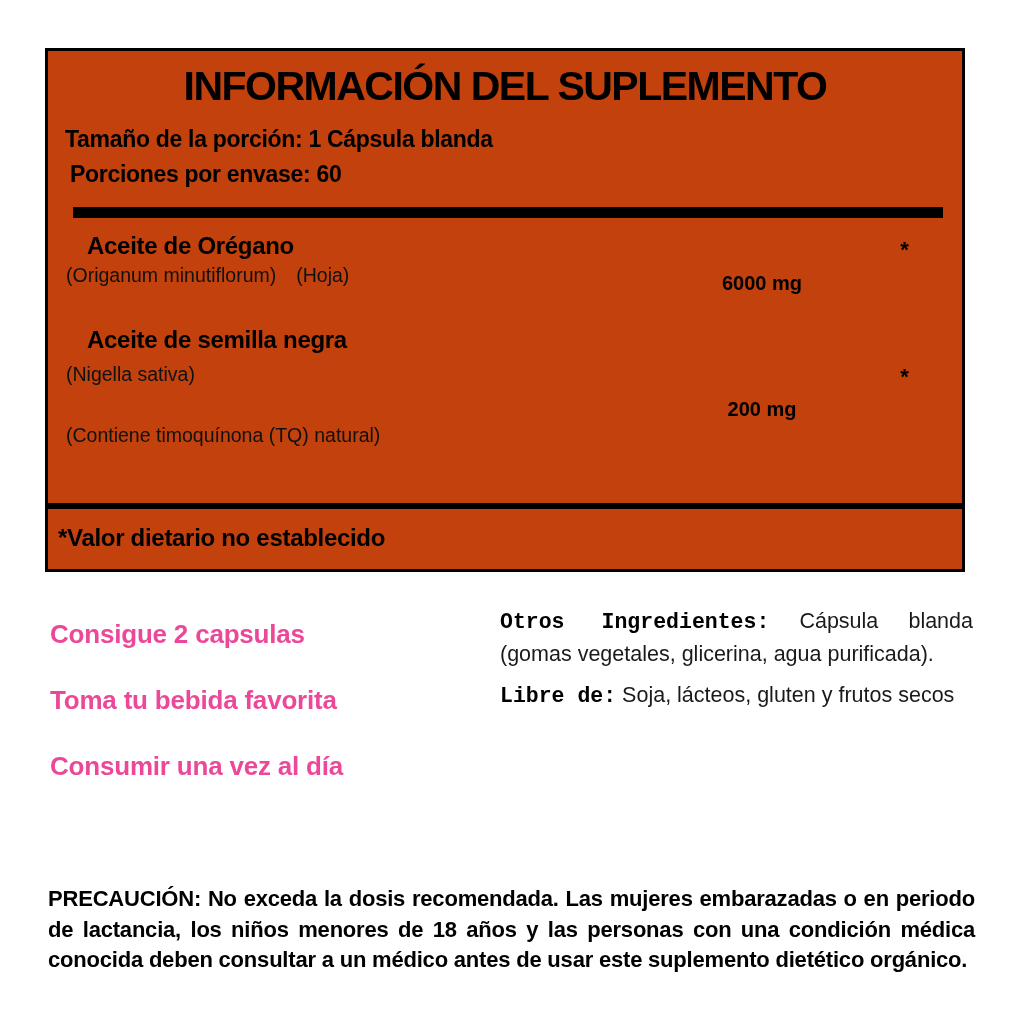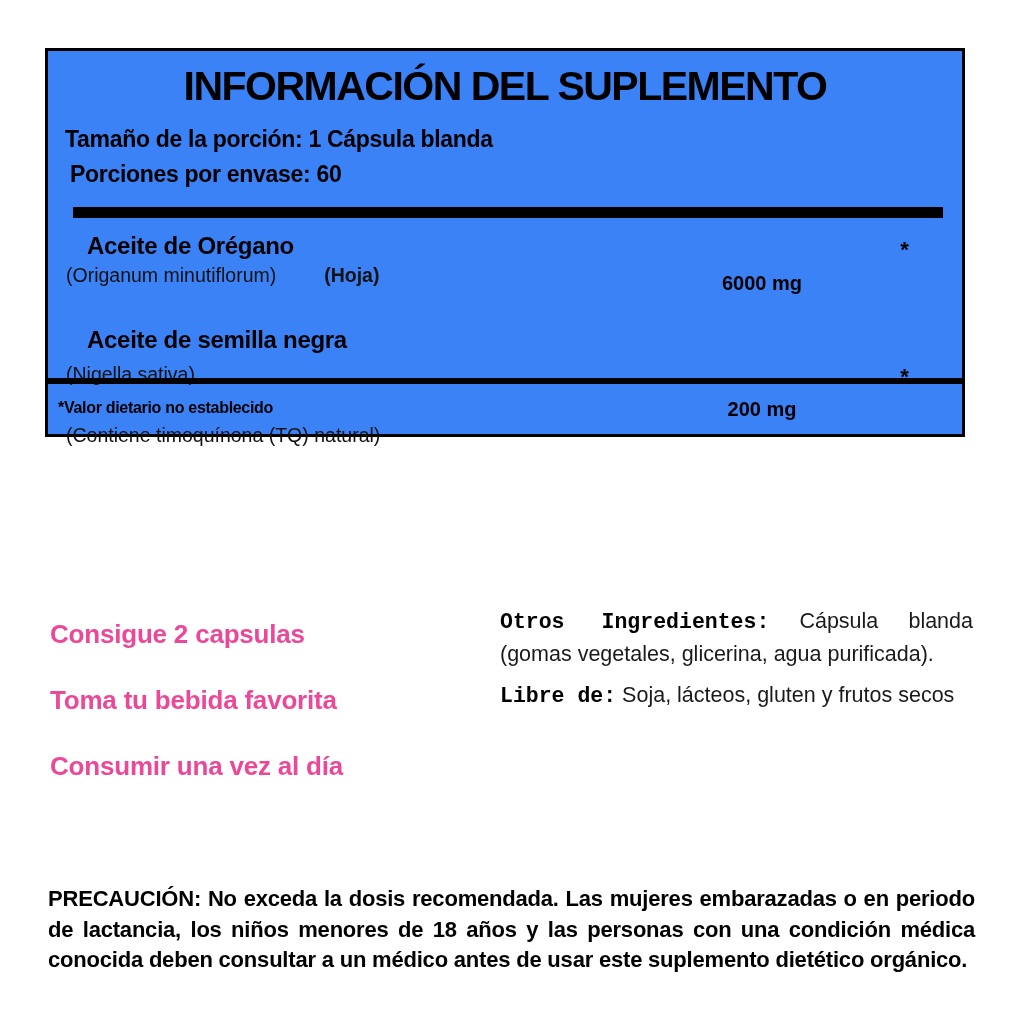--- a/index.html
+++ b/index.html
@@ -1,22 +1,22 @@
 <!DOCTYPE html>
 <html><head>
 <meta charset="utf-8">
 <style>
   * { margin:0; padding:0; box-sizing:border-box; }
   html,body { width:1024px; height:1024px; background:#ffffff; overflow:hidden; }
   body { font-family:"Liberation Sans", sans-serif; color:#000; position:relative; }
 
   
   .facts-box{
-    position:absolute; left:45px; top:48px; width:920px; height:389px;
-    border:3px solid #000; background:#3b82f6;
+    position:absolute; left:45px; top:48px; width:920px; height:524px;
+    border:3px solid #000; background:#c2410c;
   }
   .fb-title{
     text-align:center; font-weight:bold; font-size:41px; letter-spacing:-1.5px;
     margin-top:13px; line-height:1.1;
   }
   .fb-serving{
     font-size:23px; font-weight:bold; letter-spacing:-0.3px;
     margin:17px 0 0 17px; line-height:1.2;
   }
   .fb-serving2{ margin:7px 0 0 22px; }
@@ -24,32 +24,32 @@
   .fb-header{
     display:grid; grid-template-columns:1fr 170px 115px;
     border-bottom:3px solid #000;
     padding:8px 0 9px 0;
     font-size:19px; font-weight:bold; line-height:1.55; text-align:center;
   }
   .fb-body{ padding-top:12px; }
   .ing-grid{ display:grid; grid-template-columns:1fr 170px 115px; }
   .ing-name{ font-size:24px; font-weight:bold; letter-spacing:-0.3px; padding-left:39px; line-height:1.3; }
   .ing-sub{ font-size:19.5px; padding-left:18px; line-height:1.5; color:#111; }
-  .ing-part{ margin-left:48px;font-weight:bold; }
+  .ing-part{ margin-left:20px; }
   .ing-amt{ font-size:20px; font-weight:bold; text-align:center; padding-top:4px;margin-top:38px; }
   .ing-dv{ font-size:22px; font-weight:bold; text-align:center; padding-top:7px; }
   .row2{ margin-top:29px; }
   .row2 .ing-name{ margin-bottom:5px; }
   .row2 .ing-amt{ padding-top:0; }
   .row2 .ing-dv{ padding-top:4px; }
 
   .fb-footer{ position:absolute; left:0; right:0; bottom:0; }
   .fb-sep{ height:3px; border-top:2px solid #000; border-bottom:4px solid #000; }
   .fb-footnote{
-    font-size:16px; font-weight:bold; letter-spacing:-0.3px;
+    font-size:24px; font-weight:bold; letter-spacing:-0.3px;
     padding:15px 0 17px 10px;
   }
 
   
   .directions{ position:absolute; left:50px; top:620px; width:430px; }
   .dir-item{
     font-size:26px; font-weight:bold; color:#ec4899;
     line-height:1.15; margin-bottom:36px; letter-spacing:-0.2px;
   }
 

